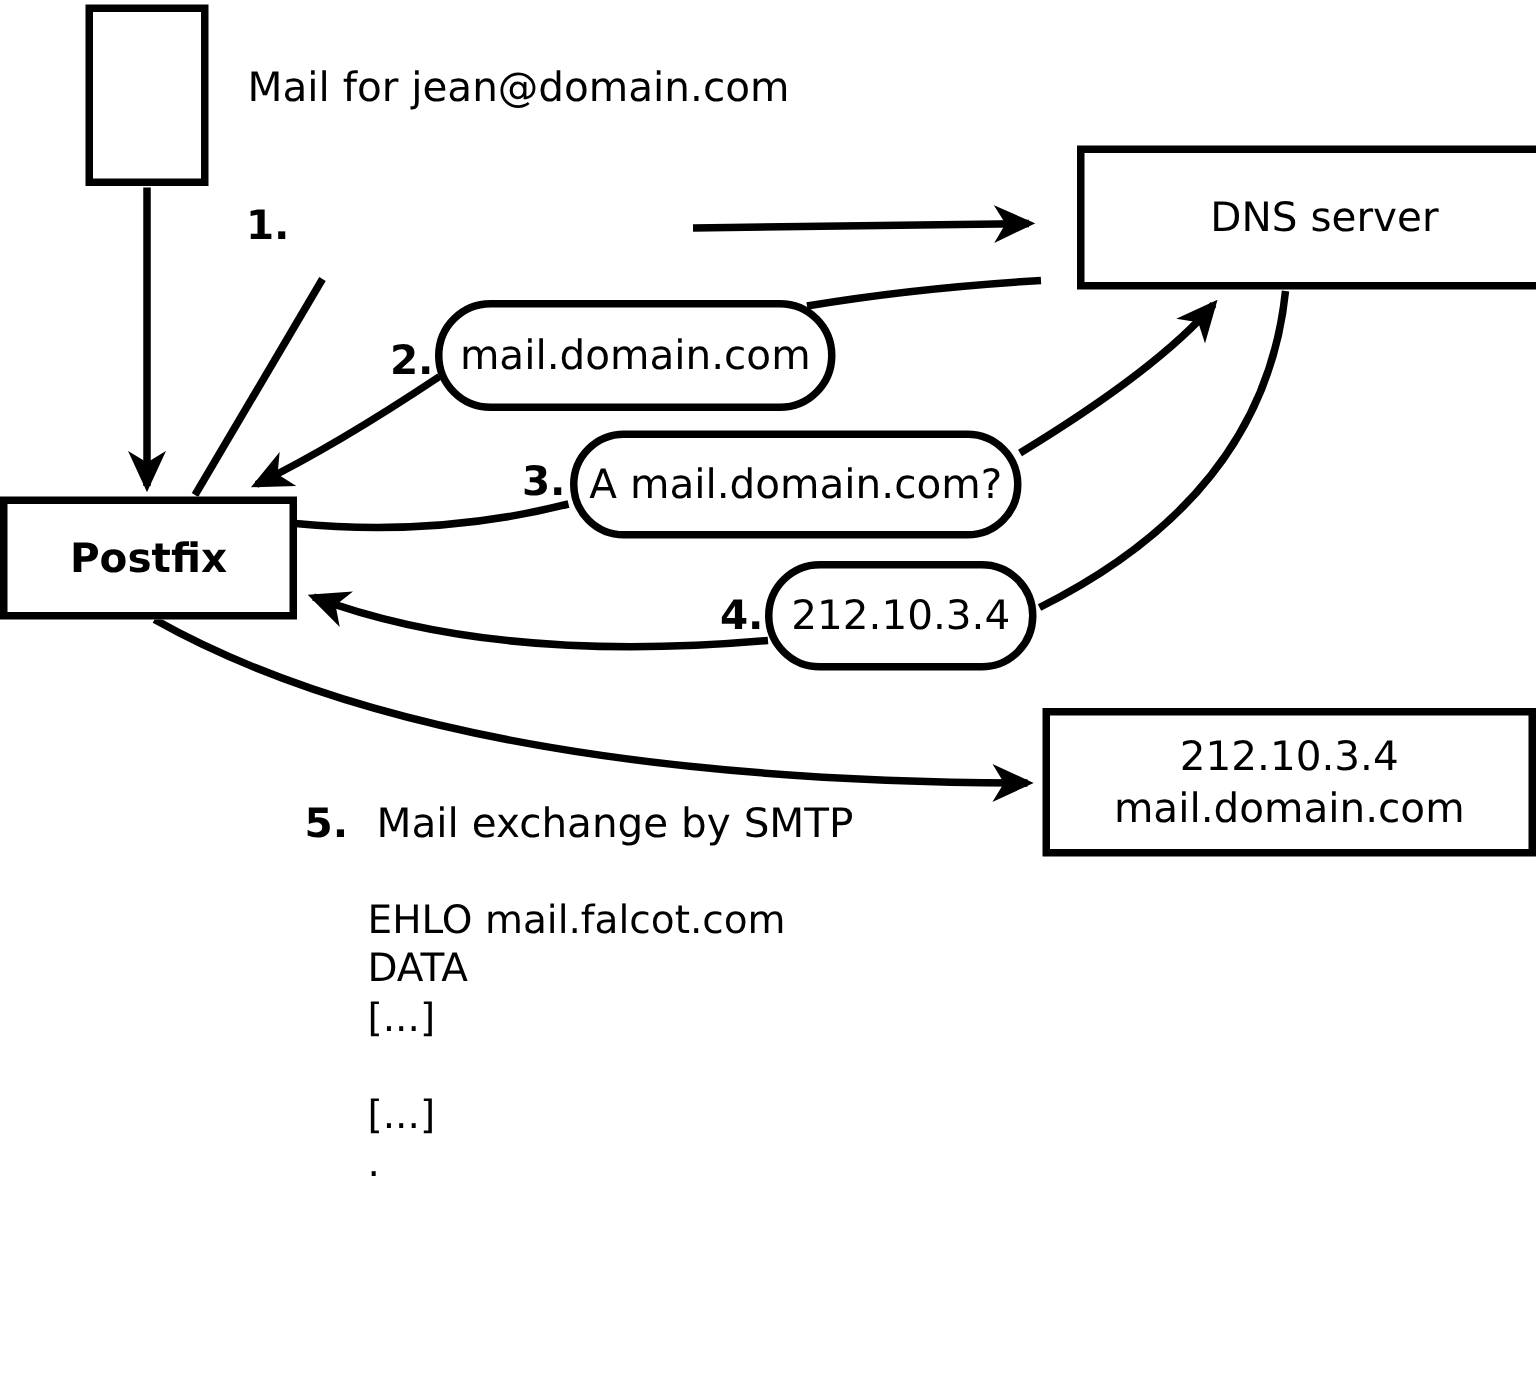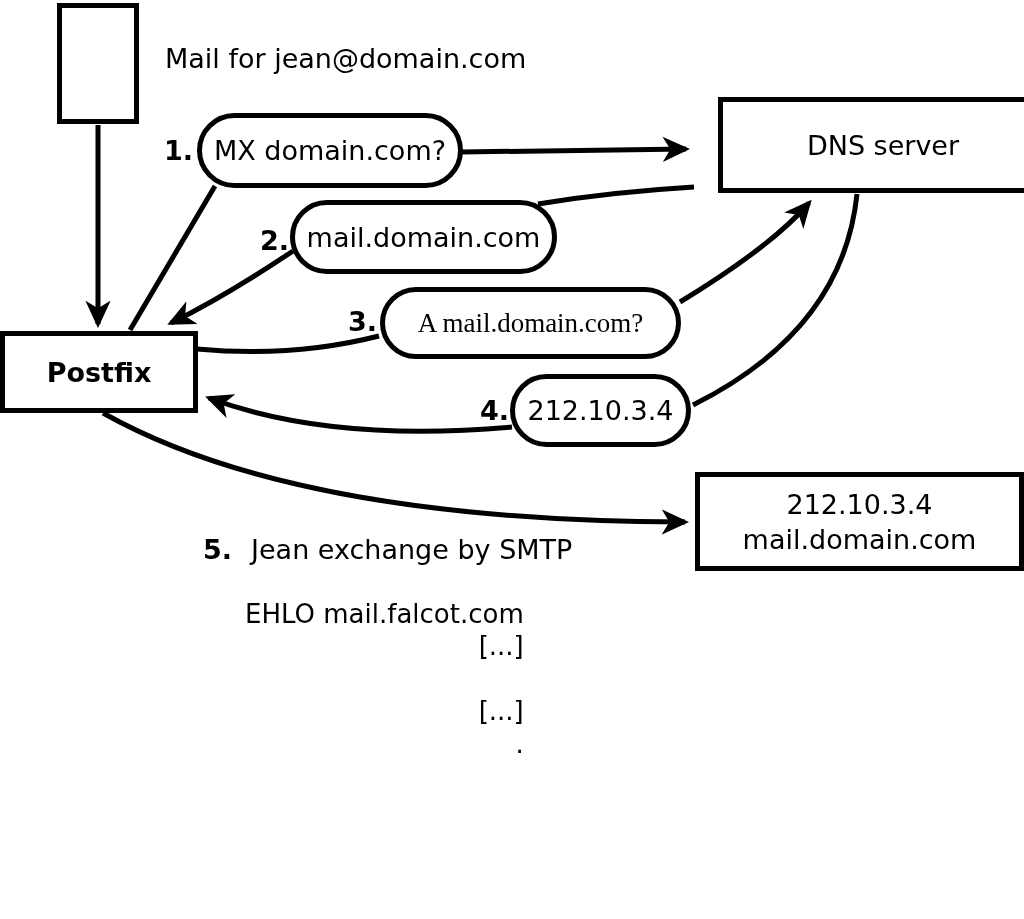--- a/index.html
+++ b/index.html
@@ -67,21 +67,20 @@
   .smtp-block {
     position: absolute;
     left: 245px;
     top: 598px;
     font-size: 26px;
   }
   .smtp-line {
     height: 32.4px;
     line-height: 32.4px;
     white-space: pre;
-    text-align: right;
   }
 </style>
 </head>
 <body>
 
 <div class="canvas">
 
   <svg class="connectors" viewBox="0 0 1024 919" xmlns="http://www.w3.org/2000/svg">
     <defs>
       <marker id="arrow" viewBox="0 0 10 10" refX="8.5" refY="5" markerWidth="5.5" markerHeight="5.5" orient="auto-start-reverse" markerUnits="strokeWidth">
@@ -109,37 +108,37 @@
   <div class="node rect" style="left:0px; top:331px; width:198px; height:82px;font-weight:bold;">Postfix</div>
 
   <div class="node rect" style="left:718px; top:97px; width:330px; height:96px;">DNS server</div>
 
   <div class="node rect two-line" style="left:695px; top:472px; width:329px; height:99px;">
     <div>212.10.3.4</div>
     <div>mail.domain.com</div>
   </div>
 
   <div class="num" style="left:137px; top:134px;">1.</div>
-  <div class="node pill" style="left:197px; top:113px; width:266px; height:75px;">MX domain.com?</div>
 
   <div class="num" style="left:233px; top:224px;">2.</div>
   <div class="node pill" style="left:290px; top:200px; width:267px; height:74px;">mail.domain.com</div>
 
   <div class="num" style="left:321px; top:305px;">3.</div>
-  <div class="node pill" style="left:380px; top:287px; width:301px; height:72px;font-family:Liberation Serif, serif;">A mail.domain.com?</div>
+  <div class="node pill" style="left:380px; top:287px; width:301px; height:72px;">A mail.domain.com?</div>
 
   <div class="num" style="left:453px; top:394px;">4.</div>
   <div class="node pill" style="left:510px; top:374px; width:181px; height:73px;">212.10.3.4</div>
 
   <div class="step5-row">
     <span class="num5">5.</span>
-    <span>Jean exchange by SMTP</span>
+    <span>Mail exchange by SMTP</span>
   </div>
 
   <div class="smtp-block">
     <div class="smtp-line">EHLO mail.falcot.com</div>
+    <div class="smtp-line">DATA</div>
     <div class="smtp-line">[...]</div>
     <div class="smtp-line"></div>
     <div class="smtp-line">[...]</div>
     <div class="smtp-line">.</div>
   </div>
 
 </div>
 
 </body></html>

